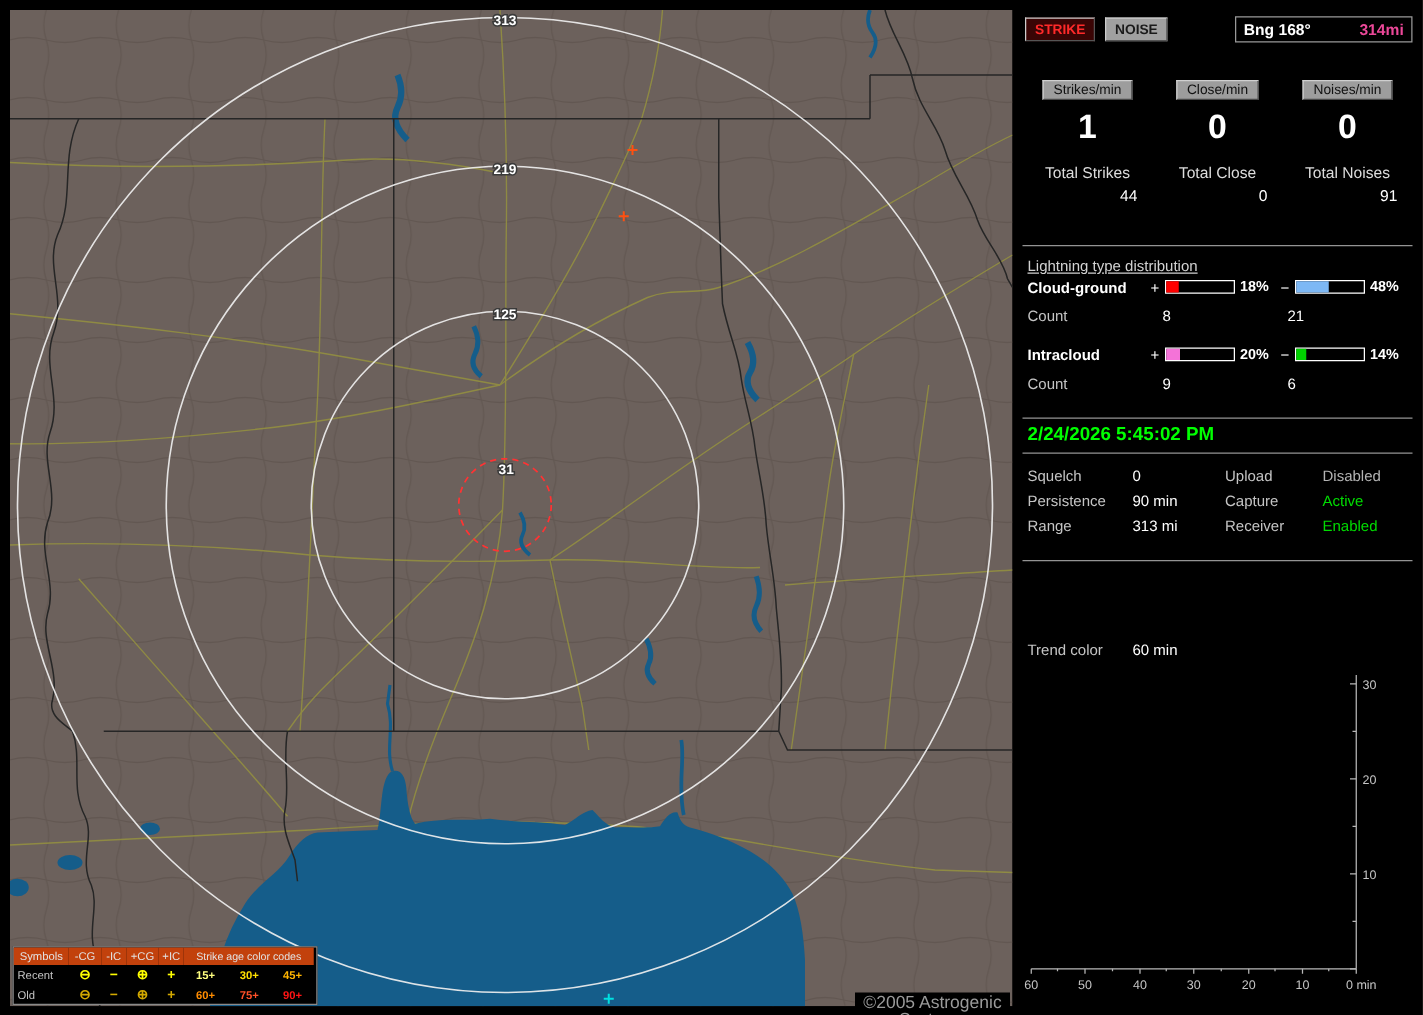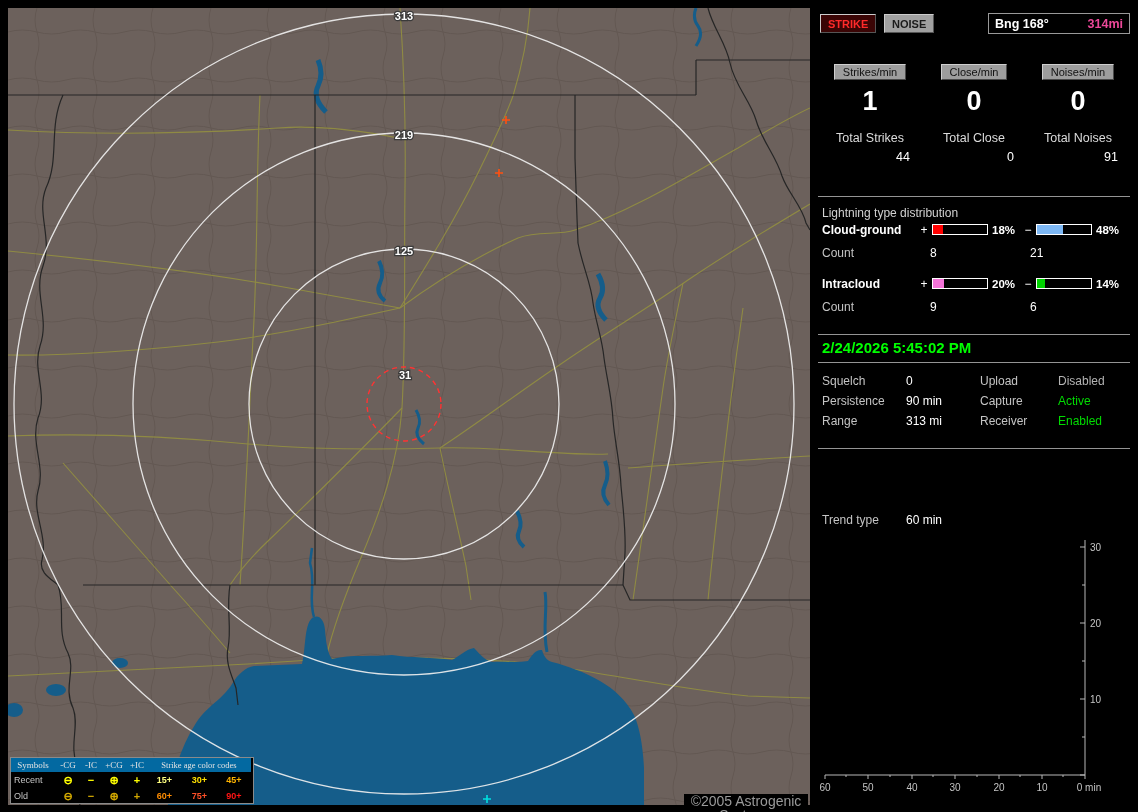--- a/index.html
+++ b/index.html
@@ -9,21 +9,21 @@
 
   
   #map { position:absolute; left:8px; top:8px; width:802px; height:797px; }
   #map svg { display:block; }
 
   
   .map-legend { position:absolute; left:2px; top:749px; width:244px; height:47px;
     background:#000; border:1px solid #8a8a8a; font-size:9px; color:#cfcfcf;
     display:grid; grid-template-columns:44px 26px 20px 26px 20px 35px 35px 34px;
     grid-template-rows:14px 16px 16px; align-items:center; }
-  .map-legend .hdr { background:#0369a1; height:100%; display:flex; align-items:center; justify-content:center; color:#e2e2e2;font-family:Liberation Serif, serif; }
+  .map-legend .hdr { background:#c2410c; height:100%; display:flex; align-items:center; justify-content:center; color:#e2e2e2; }
   .map-legend .cell { text-align:center; }
   .map-legend .sym { font-size:11px; line-height:11px; font-weight:bold; }
   .map-legend .age { font-weight:bold;text-align:center; }
   .map-legend .rowlab { padding-left:3px; text-align:left; color:#c4c4c4; }
   .agehdr { grid-column: span 3; font-size:8.5px; }
 
   .map-copyright { position:absolute; left:676px; top:786px; width:124px; height:14px;
     background:#000; color:#9a9a9a; font-size:14px; text-align:center; line-height:14px; }
 
   
@@ -47,21 +47,21 @@
   .chips { top:56px; }
   .chip { background:#9d9d9d; color:#111; font-size:11px; padding:1px 8px;
     border:1px solid; border-color:#cfcfcf #4a4a4a #4a4a4a #cfcfcf; }
   .rates { top:80px; }
   .rates span { font-size:27px; font-weight:bold; color:#fff; line-height:1; }
   .tlabels { top:123px; color:#dcdcdc; font-size:12.5px; }
   .tvalues { top:142px; color:#fff; font-size:12.5px; justify-items:end; }
   .tvalues span { padding-right:12px;margin-left:34px; }
 
   .dist-title { top:198px; left:4px !important; width:300px; color:#d2d2d2;
-    font-size:12px; }
+    text-decoration:underline; font-size:12px; }
   .dist-row { display:flex; align-items:center; padding-left:4px; height:15px; }
   .dist-row .dl { width:96px; color:#fff; font-weight:bold; font-size:12px; }
   .dist-row .sign { width:12px; text-align:center; color:#fff; }
   .bar { width:56px; height:11px; border:1px solid #fff; background:#000; margin:0 2px; }
   .bar-fill { height:100%; width:0; }
   .pct { width:32px; color:#fff; font-weight:bold; font-size:11.5px; padding-left:2px; }
   .count-row { display:flex; padding-left:4px; height:14px; }
   .count-row .cl { width:96px; color:#c4c4c4; }
   .count-row .cv { width:100px; padding-left:12px; color:#fff; }
 
@@ -299,21 +299,21 @@
     <span class="glabel">Range</span>
     <span class="gvalue">313 mi</span>
     <span class="glabel">Receiver</span>
     <span style="color: rgb(0, 220, 0);">Enabled</span>
   </div>
 
   <div class="sep" style="top:440px"></div>
 
 
   <div class="abs grid4 trendrow">
-    <span class="glabel">Trend type</span>
+    <span class="glabel">Trend color</span>
     <span class="gvalue">60 min</span>
     <span></span>
       <span></span>
   </div>
 
   <div class="abs graph">
     <svg width="312" height="275" viewBox="0 0 312 275">
       <g stroke="#b8b8b8" stroke-width="1" fill="none">
         <path d="M 267,10 V 245 M 7,245 H 267"></path>
         <path d="M 267,17 h -5 M 267,93 h -5 M 267,169 h -5 M 267,245 h -5"></path>

